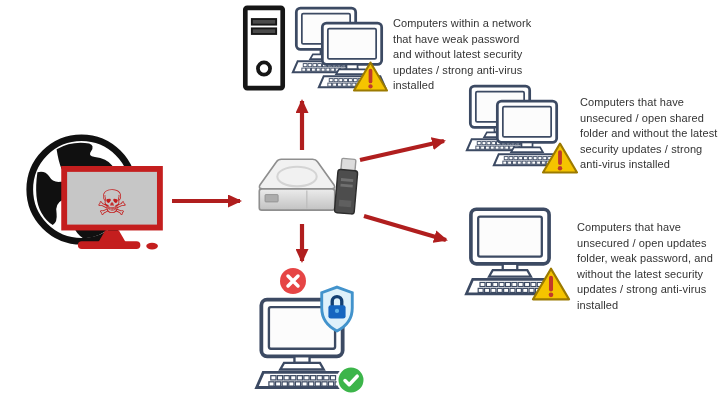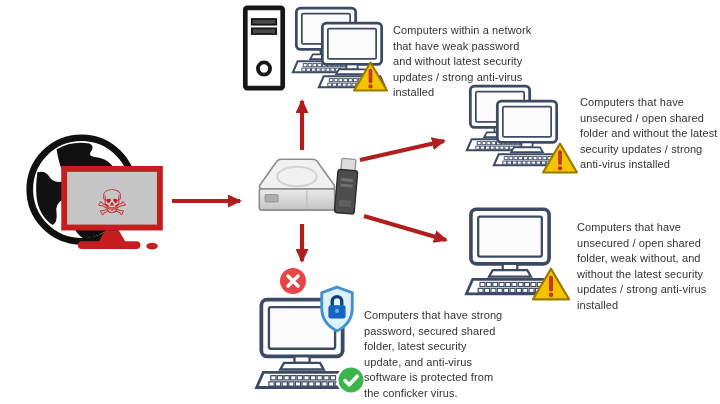--- a/index.html
+++ b/index.html
@@ -158,18 +158,17 @@
     <path d="M22 2 L38 8 V24 Q38 40 22 48 Q6 40 6 24 V8 Z" fill="#def1fb" stroke="#4293cc" stroke-width="3"></path>
     <path d="M17 22 v-5 a5 5 0 0 1 10 0 v5" fill="none" stroke="#123f73" stroke-width="3.5"></path>
     <rect x="13" y="21" width="18" height="14" rx="2.5" fill="#1565c0"></rect>
     <circle cx="22" cy="27" r="2.2" fill="#5fb1e8"></circle>
   </svg>
   <svg class="abs" style="left:336px;top:365px" width="30" height="30" viewBox="0 0 30 30">
     <circle cx="15" cy="15" r="13.5" fill="#3cb54a" stroke="#ffffff" stroke-width="2"></circle>
     <path d="M9 15.5 l4.2 4.2 l8 -8.5" stroke="#ffffff" stroke-width="3.5" fill="none" stroke-linecap="round" stroke-linejoin="round"></path>
   </svg>
 
-  <div class="annotation" style="left:393px;top:23px;width:142px">Computers within a network that have weak password and without latest security updates / strong anti-virus installed</div>
+  <div class="annotation" style="left:393px;top:16px;width:142px">Computers within a network that have weak password and without latest security updates / strong anti-virus installed</div>
   <div class="annotation" style="left:580px;top:95px;width:140px">Computers that have unsecured / open shared folder and without the latest security updates / strong anti-virus installed</div>
-  <div class="annotation" style="left:577px;top:220px;width:140px">Computers that have unsecured / open shared folder, weak without, and without the latest security updates / strong anti-virus installed</div>
-  <div class="annotation" style="left:364px;top:308px;width:140px">Computers that have strong password,  secured shared folder, latest security update, and anti-virus software is protected from the conficker virus.</div>
+  <div class="annotation" style="left:577px;top:220px;width:140px">Computers that have unsecured / open updates folder, weak password, and without the latest security updates / strong anti-virus installed</div>
 
 </div>
 
 </body></html>

